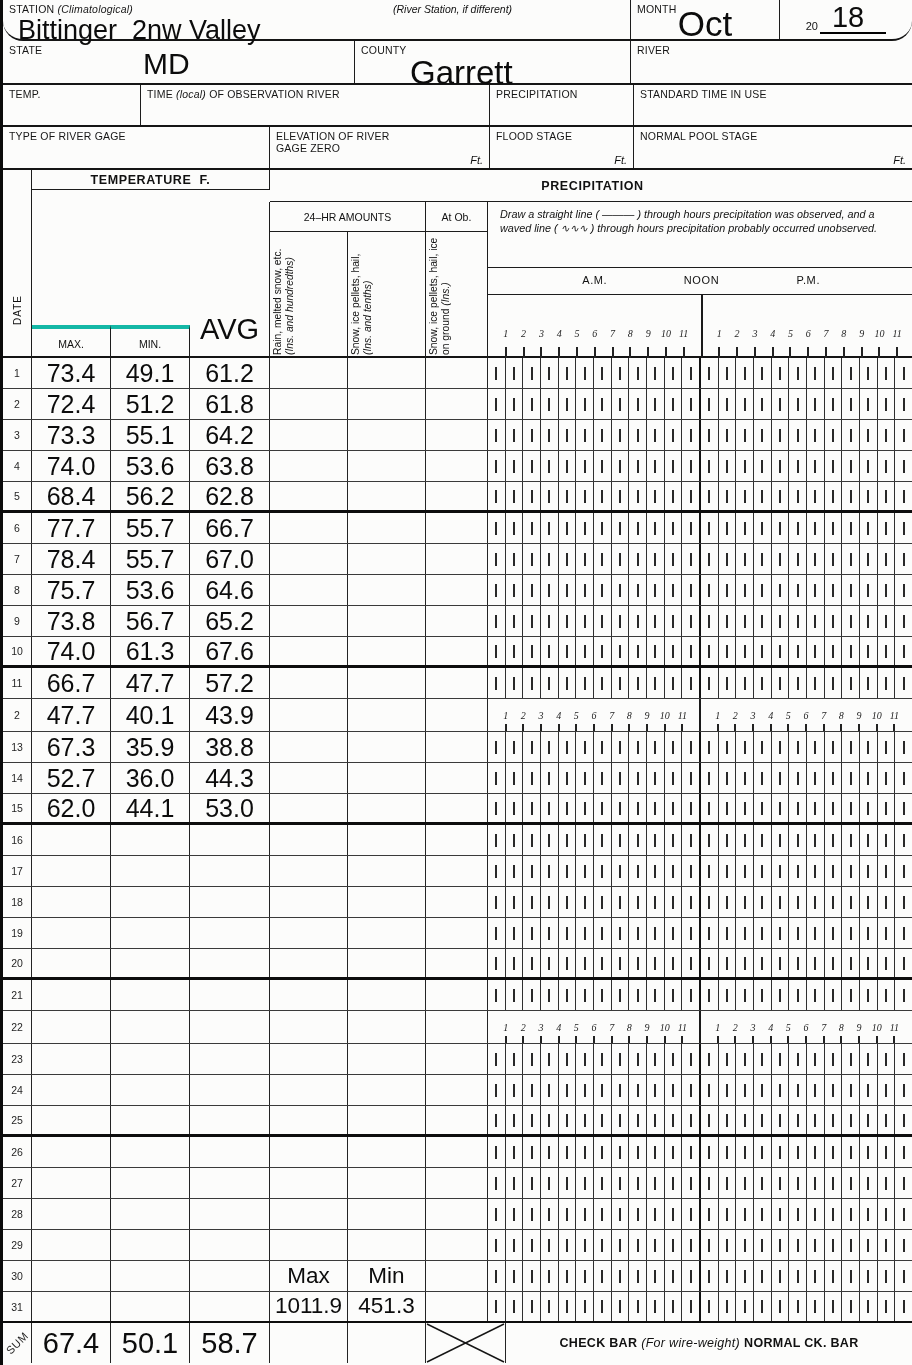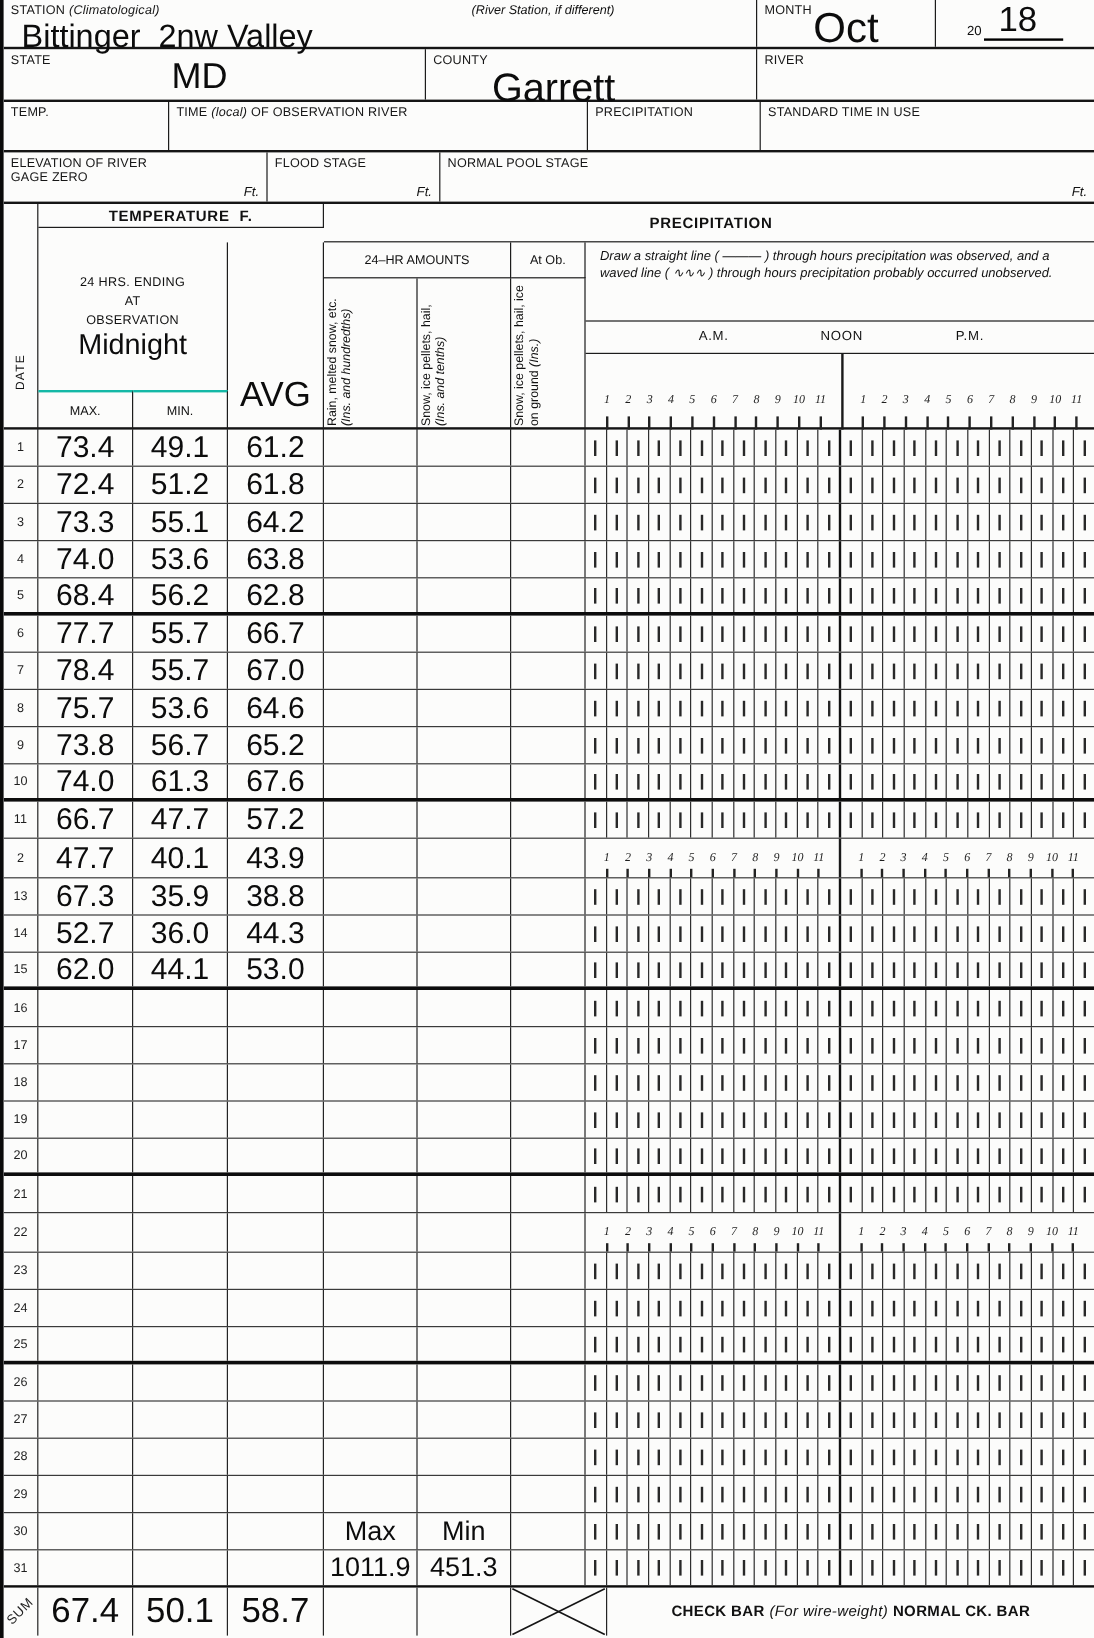--- a/index.html
+++ b/index.html
@@ -10,42 +10,42 @@
     font-family:"Liberation Sans", sans-serif;
     border-left:3px solid #0a0a0a;
   }
   
   .hrow { display:flex; border-bottom:2px solid #151515; }
   .hcell { position:relative; border-right:1px solid #1c1c1c; }
   .hcell:last-child { border-right:none; }
   .lbl { font-size:10.5px; letter-spacing:.2px; color:#161616; padding:3px 0 0 6px; display:block; }
   .lbl i { font-style:italic; }
   .hand { font-family:"Liberation Sans", sans-serif; color:#0c0c0c; }
-  .row1 { height:41px; }
+  .row1 { height:41px;border-radius:20px; }
   .row2 { height:44px; }
   .row3 { height:42px; }
   .row4 { height:43px; }
   .c-station { width:628px; }
   .rivernote { position:absolute; left:390px; top:3px; font-style:italic; font-size:10.5px; }
   .station-val { position:absolute; left:15px; bottom:-5px; font-size:27px; white-space:pre; line-height:1;text-align:center; }
   .c-month { width:149px; }
   .month-val { position:absolute; left:50%; transform:translateX(-50%); bottom:-2px; font-size:35px; line-height:1; }
   .c-year { flex:1; display:flex; align-items:flex-end; justify-content:center; padding-bottom:5px; }
   .yr-pre { font-size:11px; margin:0 2px 2px 0; }
   .yr-line { border-bottom:2px solid #000; padding:0 22px 0 12px; font-size:29px; line-height:1; }
   .c-state { width:352px; } .c-county { width:276px; } .c-river { flex:1; }
   .state-val { position:absolute; left:140px; bottom:4px; font-size:30px; line-height:1; }
   .county-val { position:absolute; left:55px; bottom:-6px; font-size:33px; line-height:1; }
   .c-time { width:349px; } .c-temp { width:138px; } .c-precip3 { width:144px; } .c-std { flex:1; }
   .c-gage { width:267px; } .c-elev { width:220px; } .c-flood { width:144px; } .c-pool { flex:1; }
   .ft { position:absolute; right:6px; bottom:2px; font-style:italic; font-size:11px; }
   
   .thead { position:relative; height:188px; border-bottom:2px solid #141414; }
   .tc { position:absolute; border-color:#1c1c1c; }
-  .bR { border-right:1px solid #1c1c1c; } .bB { border-bottom:1px solid #1c1c1c; } .bT { border-top:2px solid #14b8a6; }
+  .bR { border-right:1px solid #1c1c1c; } .bB { border-bottom:1px solid #1c1c1c; } .bT { border-top:4px solid #14b8a6; }
   .cen { display:flex; align-items:center; justify-content:center; }
   #h-date { left:0; top:0; width:29px; height:188px; }
   .date-rot { position:absolute; left:0; width:29px; text-align:center; bottom:42px; transform:rotate(-90deg); font-size:10px; letter-spacing:1px; }
   #h-tempband { left:29px; top:0; width:238px; height:20px; font-weight:bold; font-size:12.5px; letter-spacing:.6px; }
   #h-ending { left:29px; top:32px; width:158px; height:123px; flex-direction:column; text-align:center; }
   #h-ending .el { font-size:10.5px; line-height:1.55; letter-spacing:.3px; }
   .midnight { font-size:24px; margin-top:1px; line-height:1; }
   #h-max { left:29px; top:155px; width:79px; height:33px; font-size:10.5px; }
   #h-min { left:108px; top:155px; width:79px; height:33px; font-size:10.5px; }
   #h-avg { left:187px; top:32px; width:80px; height:156px; align-items:flex-end; padding-bottom:14px; }
@@ -139,20 +139,23 @@
     </div>
     <div class="hcell c-precip3">
       <span class="lbl">PRECIPITATION</span>
     </div>
     <div class="hcell c-std">
       <span class="lbl">STANDARD TIME IN USE</span>
     </div>
   </div>
 
   <div class="hrow row4">
+    <div class="hcell c-gage">
+      <span class="lbl">TYPE OF RIVER GAGE</span>
+    </div>
     <div class="hcell c-elev">
       <span class="lbl"><span>ELEVATION OF RIVER</span><br><span>GAGE ZERO</span></span>
       <span class="ft">Ft.</span>
     </div>
     <div class="hcell c-flood">
       <span class="lbl">FLOOD STAGE</span>
       <span class="ft">Ft.</span>
     </div>
     <div class="hcell c-pool">
       <span class="lbl">NORMAL POOL STAGE</span>
@@ -160,26 +163,20 @@
     </div>
   </div>
 
   <div class="thead">
     <div class="tc bR" id="h-date">
       <span class="date-rot">DATE</span>
     </div>
     <div class="tc bR bB cen" id="h-tempband">
         <span style="white-space:pre">TEMPERATURE  F.</span>
       </div>
-    <div class="tc bR cen" id="h-ending">
-      <span class="el">24 HRS. ENDING</span>
-      <span class="el">AT</span>
-      <span class="el">OBSERVATION</span>
-      <span class="midnight hand">Midnight</span>
-    </div>
     <div class="tc bR bT cen" id="h-max">MAX.</div>
     <div class="tc bR bT cen" id="h-min">MIN.</div>
     <div class="tc bR cen" id="h-avg">
         <span class="av hand">AVG</span>
       </div>
     <div class="tc bB cen" id="h-precipband">PRECIPITATION</div>
     <div class="tc bR bB cen" id="h-amounts">24–HR AMOUNTS</div>
     <div class="tc bR bB cen" id="h-atob">At Ob.</div>
     <div class="tc bR" id="h-rain">
       <div class="rot"><span>Rain, melted snow, etc. </span><i>(Ins. and hundredths)</i></div>

